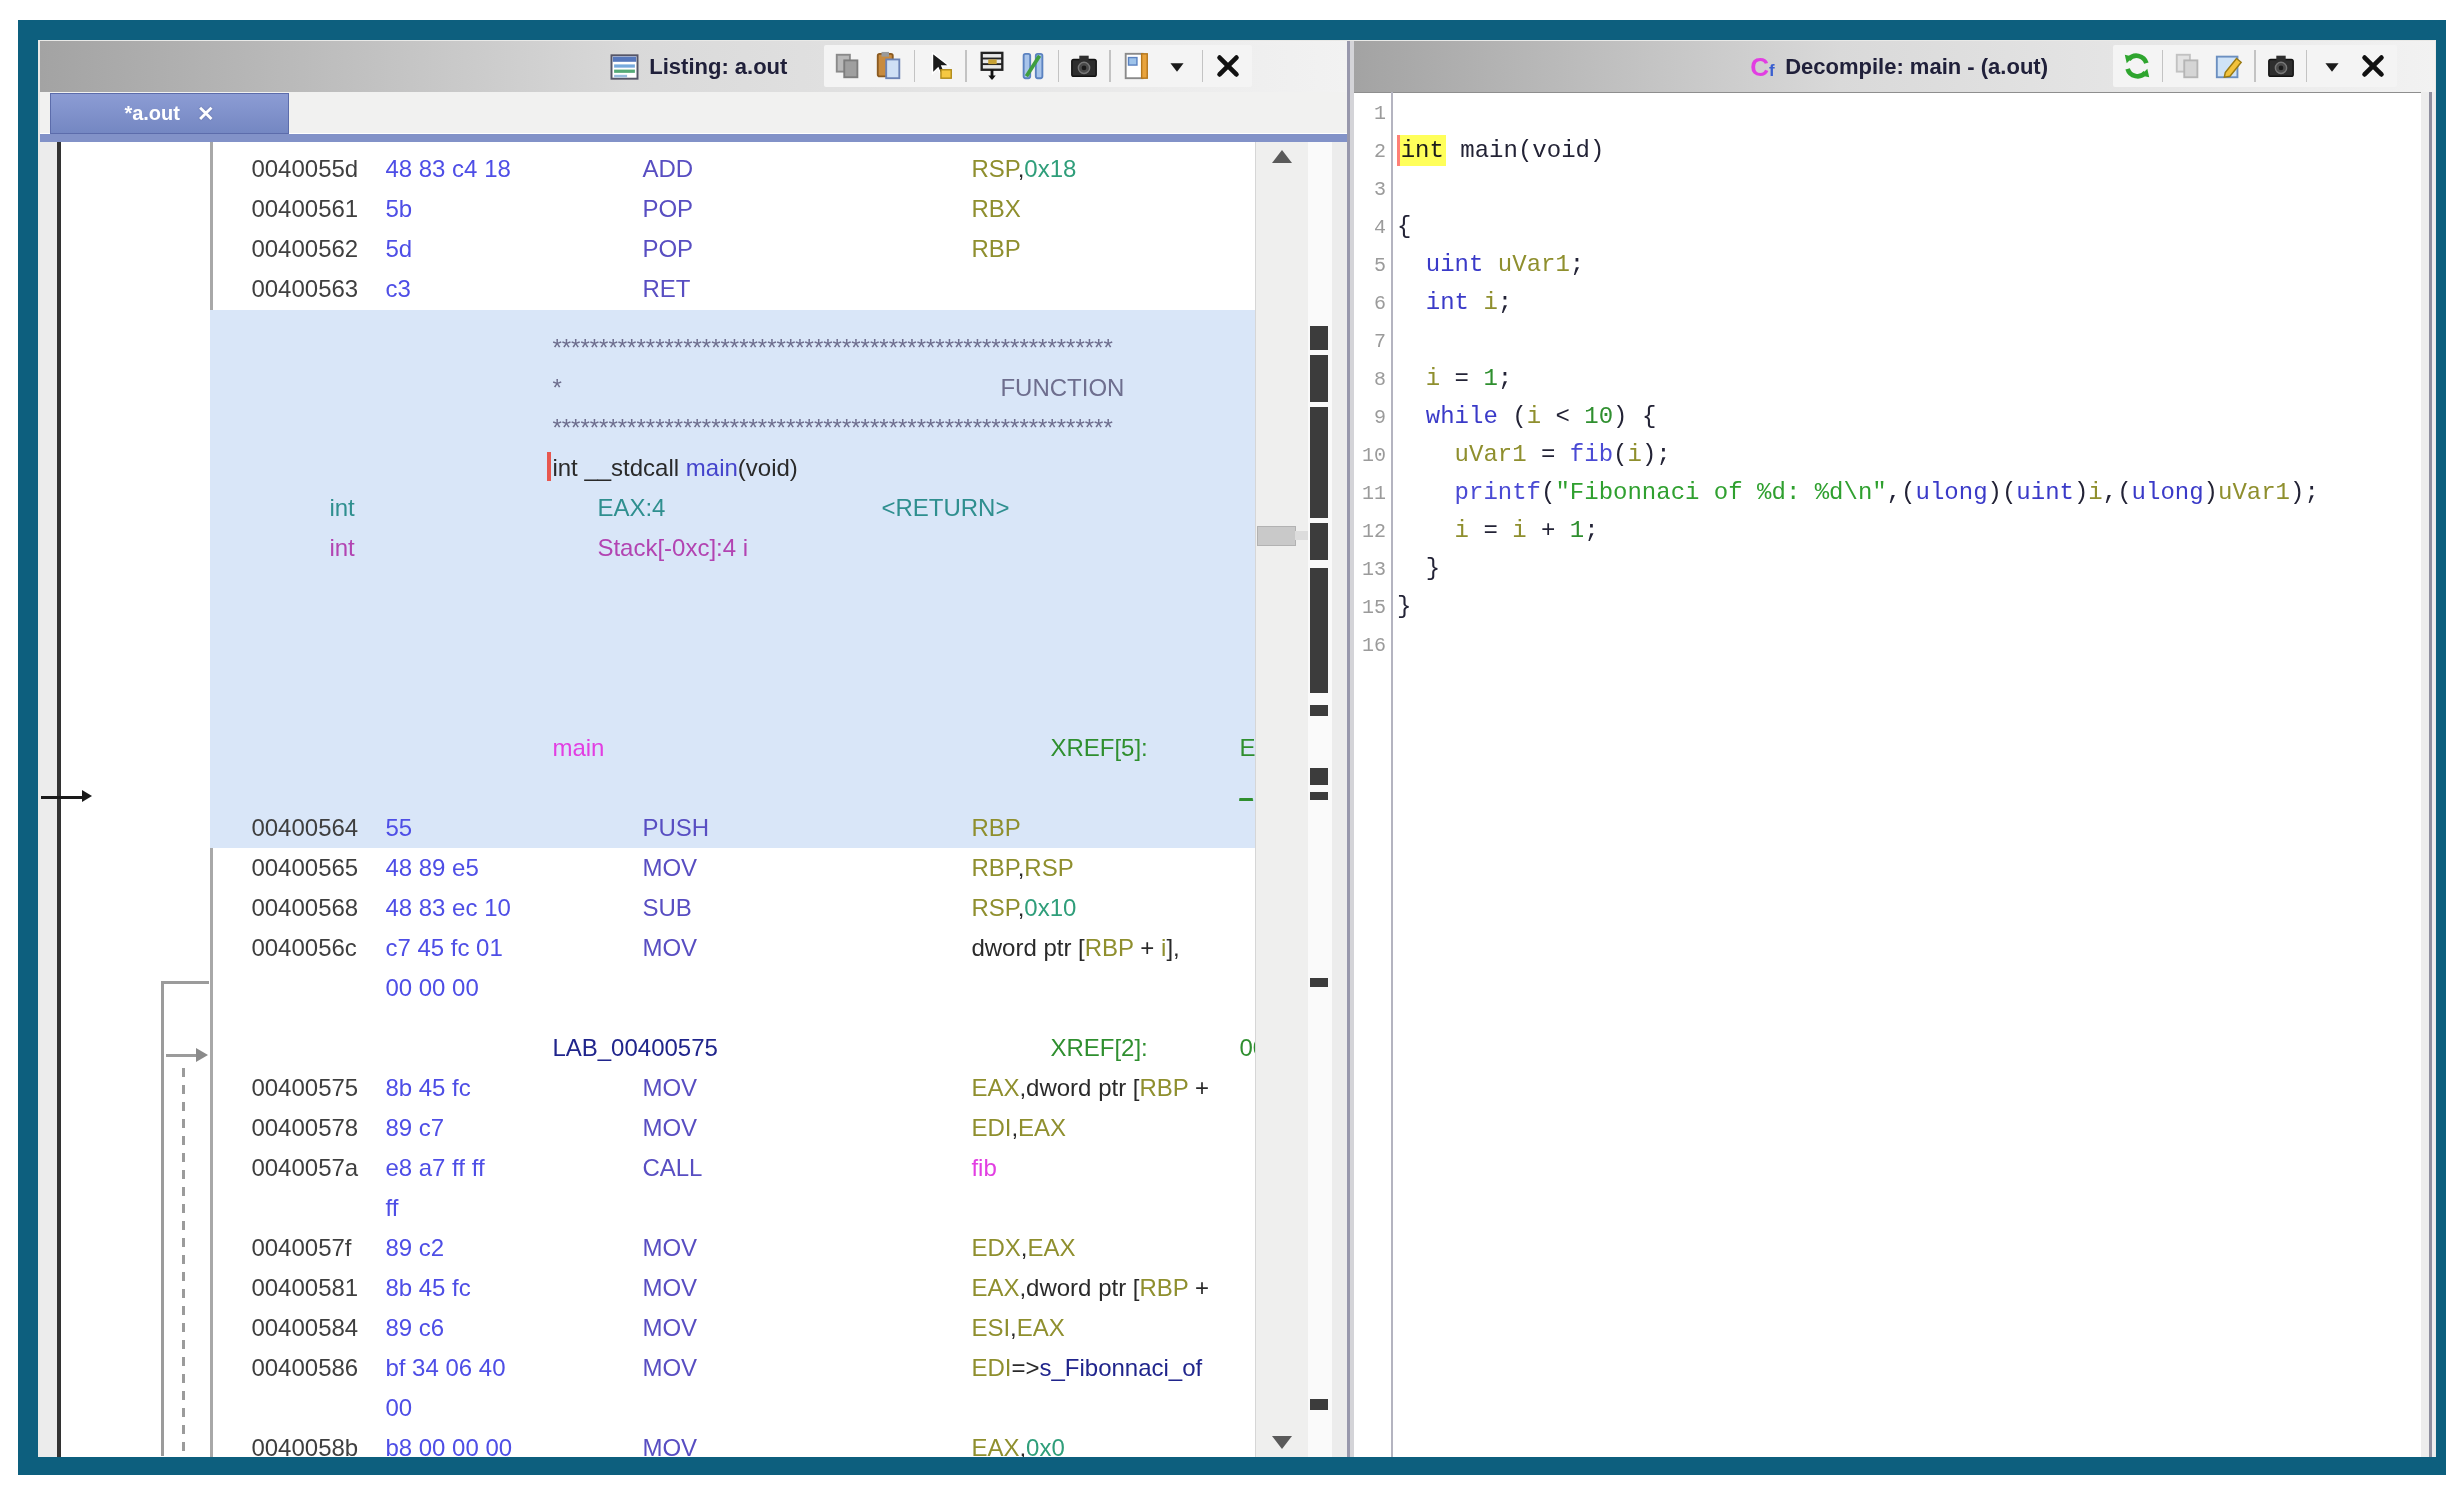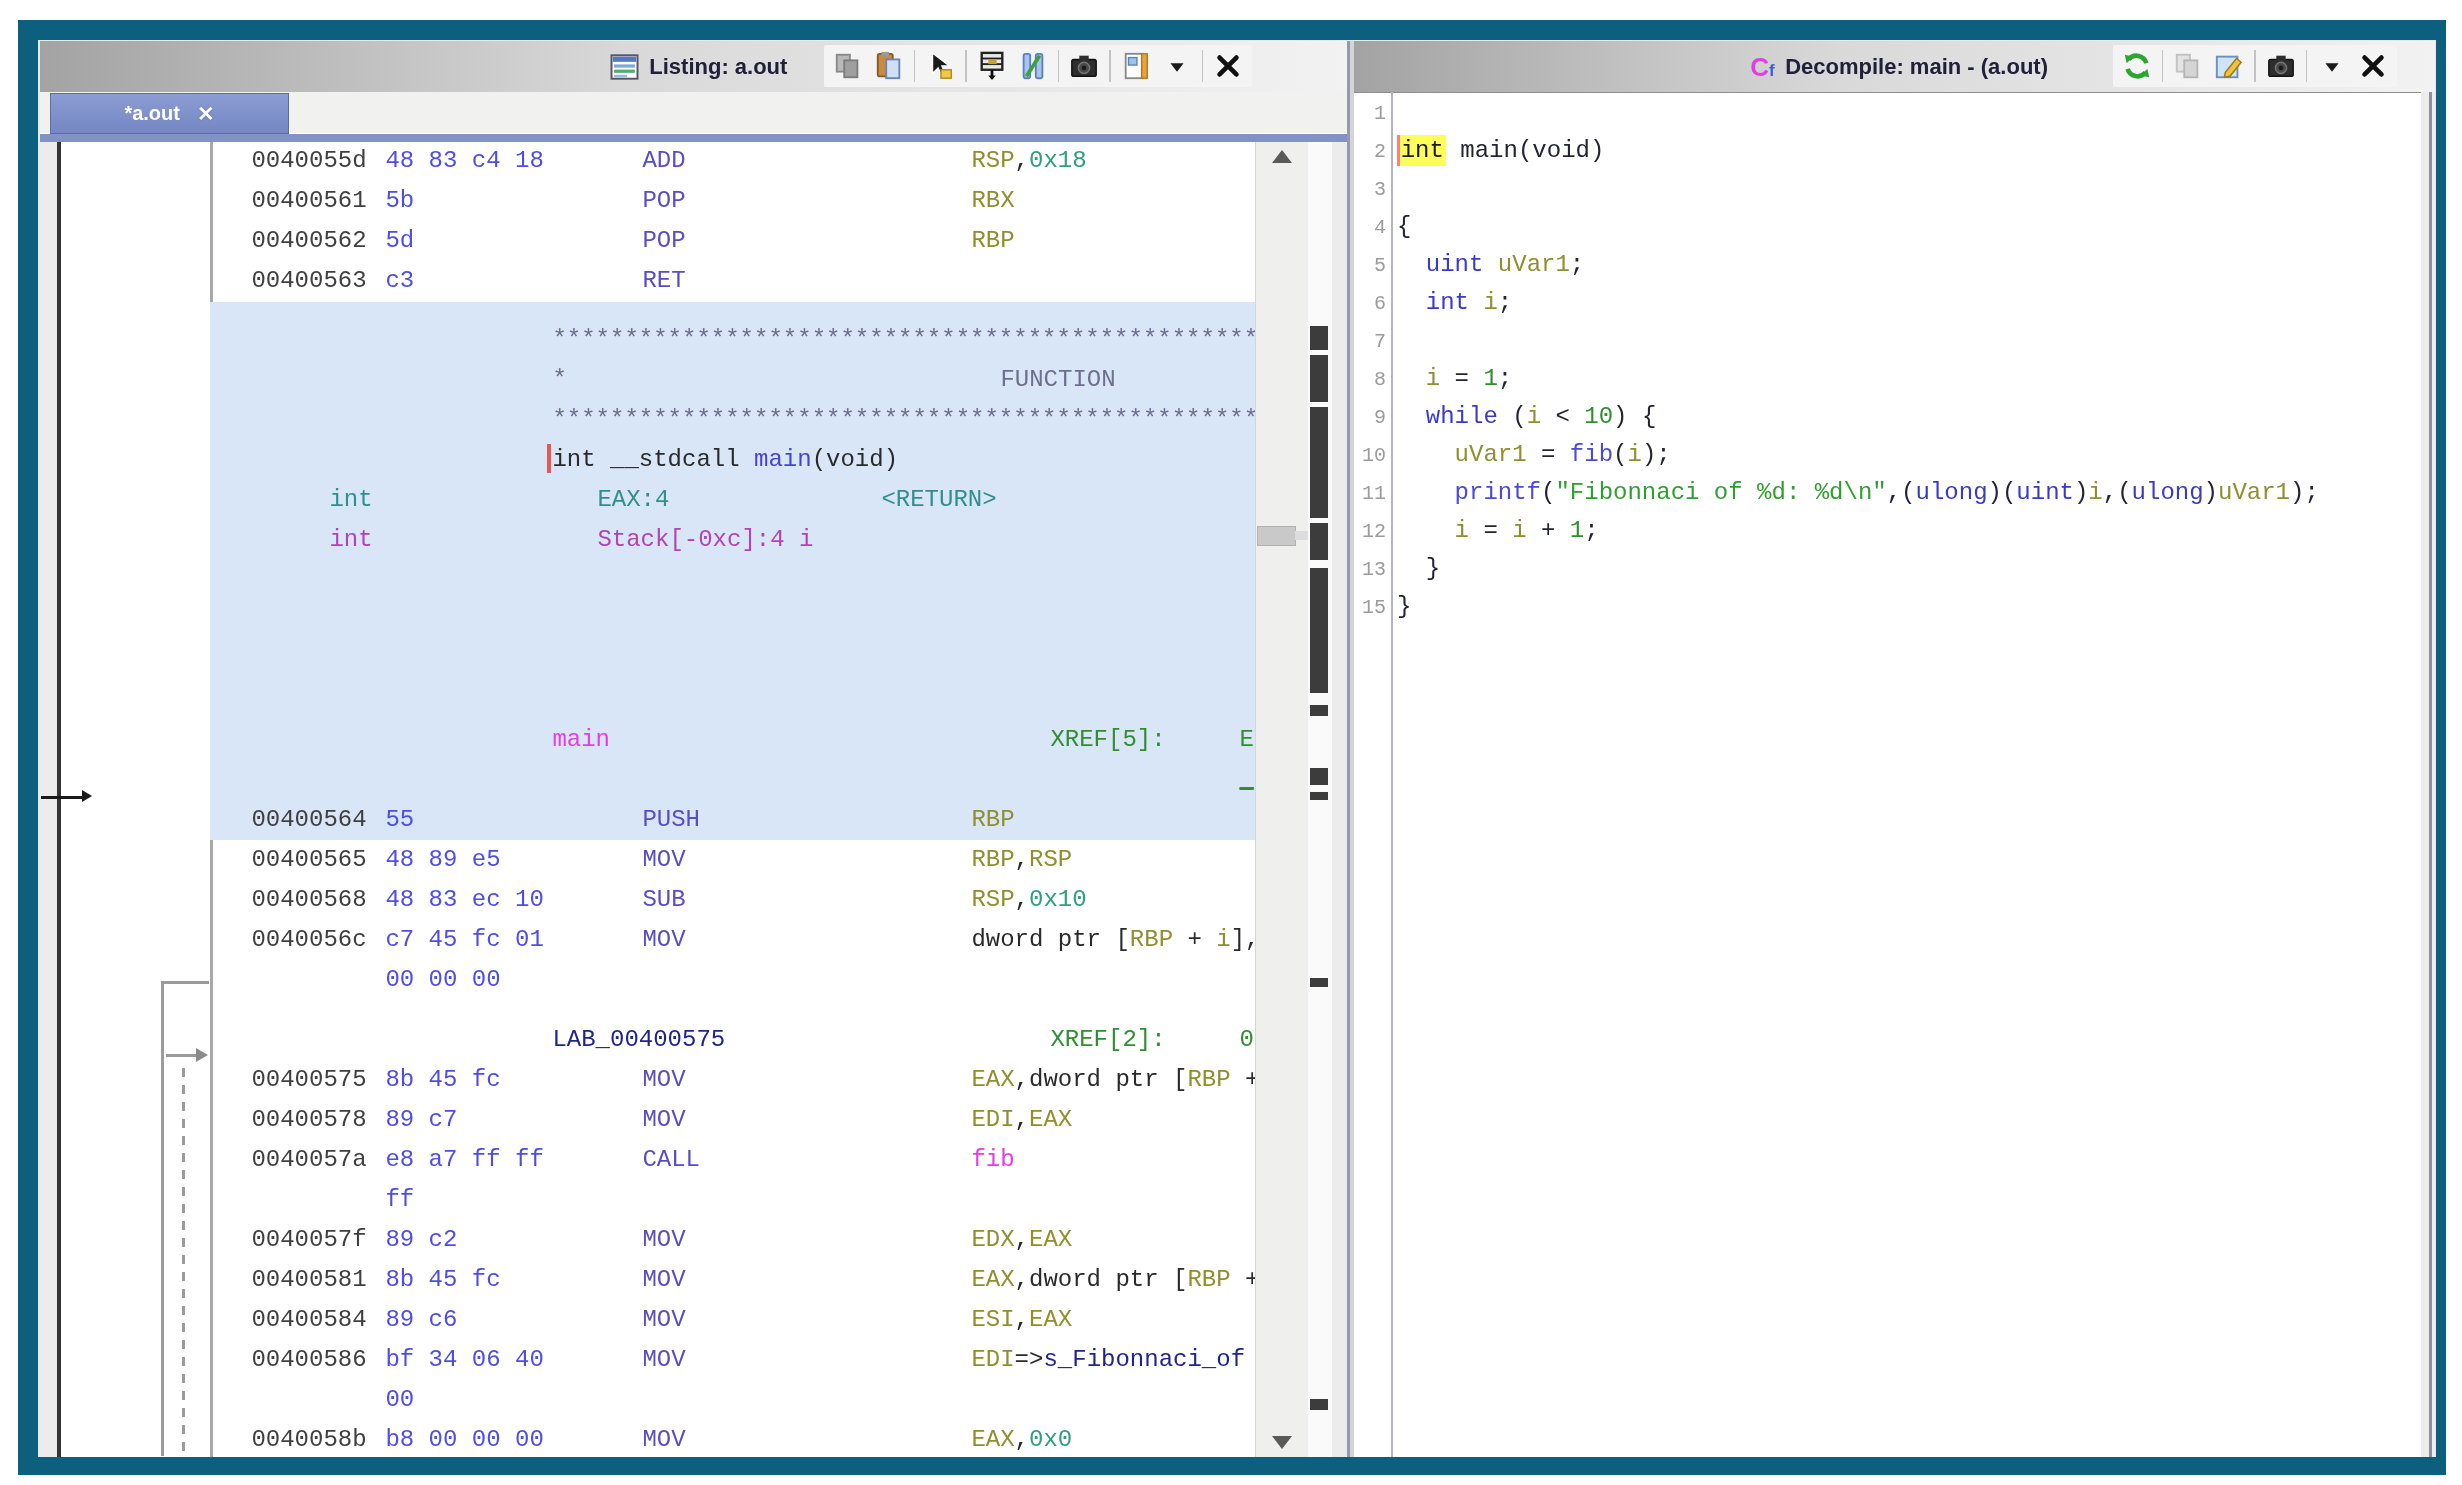--- a/index.html
+++ b/index.html
@@ -21,22 +21,22 @@
   .tab{position:absolute;left:10px;top:1.3px;width:237px;height:39px;
        background:linear-gradient(#8c9cd4,#7487c2);border:1.3px solid #5c6cab;
        display:flex;align-items:center;justify-content:center;gap:17px;}
   .tab-label{color:#ffffff;font-size:20px;font-weight:bold;}
   .tab-x{color:#ffffff;font-size:21px;font-weight:bold;text-shadow:0 0 1.3px #44508c;}
   .bluestrip{position:absolute;left:0;top:93px;right:0;height:8px;background:#8292c8;}
   
   .lmargin{position:absolute;left:0;top:101px;width:17px;bottom:0;background:#ececec;}
   .lblackline{position:absolute;left:17px;top:101px;width:4px;bottom:0;background:#333333;}
   .lgrayline{position:absolute;left:170px;top:101px;width:2.6px;bottom:0;background:#a8a8a8;}
-  .lrows{position:absolute;left:22.4px;top:101px;width:1352px;bottom:0;overflow:hidden;
-         font-family:Liberation Mono, monospace;font-size:24px;}
+  .lrows{position:absolute;left:22.4px;top:109px;width:1352px;bottom:0;overflow:hidden;
+         font-family:Liberation Sans, sans-serif;font-size:24px;}
   .lr{position:relative;height:40px;}
   .lr span{position:absolute;top:5.3px;white-space:pre;}
   .selbg{position:absolute;left:148px;right:0;top:0;bottom:0;background:#d9e6f8;}
   .c-addr{color:#3f3f3f;} .c-bytes{color:#4e4ee6;} .c-mnem{color:#584ec2;}
   .c-reg{color:#8f8f2e;} .c-num{color:#2f9e7a;} .c-pl{color:#2a2a2a;}
   .c-lab{color:#20258c;} .c-fnref{color:#e23ee2;} .c-xref{color:#2f8f2f;}
   .c-stars{color:#6e6e8e;} .c-sigkw{color:#2a2a2a;} .c-signame{color:#4444cc;}
   .c-teal{color:#2f8f8f;} .c-mag{color:#b244b2;}
   .sigcursor{position:absolute;left:485px;top:4px;width:3.3px;height:29px;background:#e8574f;}
   .xref2{text-decoration:underline;}
@@ -487,19 +487,23 @@
           <span class="code"><span class="t-pl">    </span><span class="t-var">i</span><span class="t-pl"> = </span><span class="t-var">i</span><span class="t-pl"> + </span><span class="t-num">1</span><span class="t-pl">;</span></span>
         </div>
         <div class="dl">
           <span class="num">13</span>
           <span class="code"><span class="t-pl">  }</span></span>
         </div>
         <div class="dl">
           <span class="num">15</span>
           <span class="code"><span class="t-pl">}</span></span>
         </div>
+        <div class="dl">
+          <span class="num">16</span>
+          <span class="code"></span>
+        </div>
       </div>
     <div class="dscroll">
       <div class="dscroll-line"></div>
     </div>
   </section>
 </div>
 
 
 </body></html>

